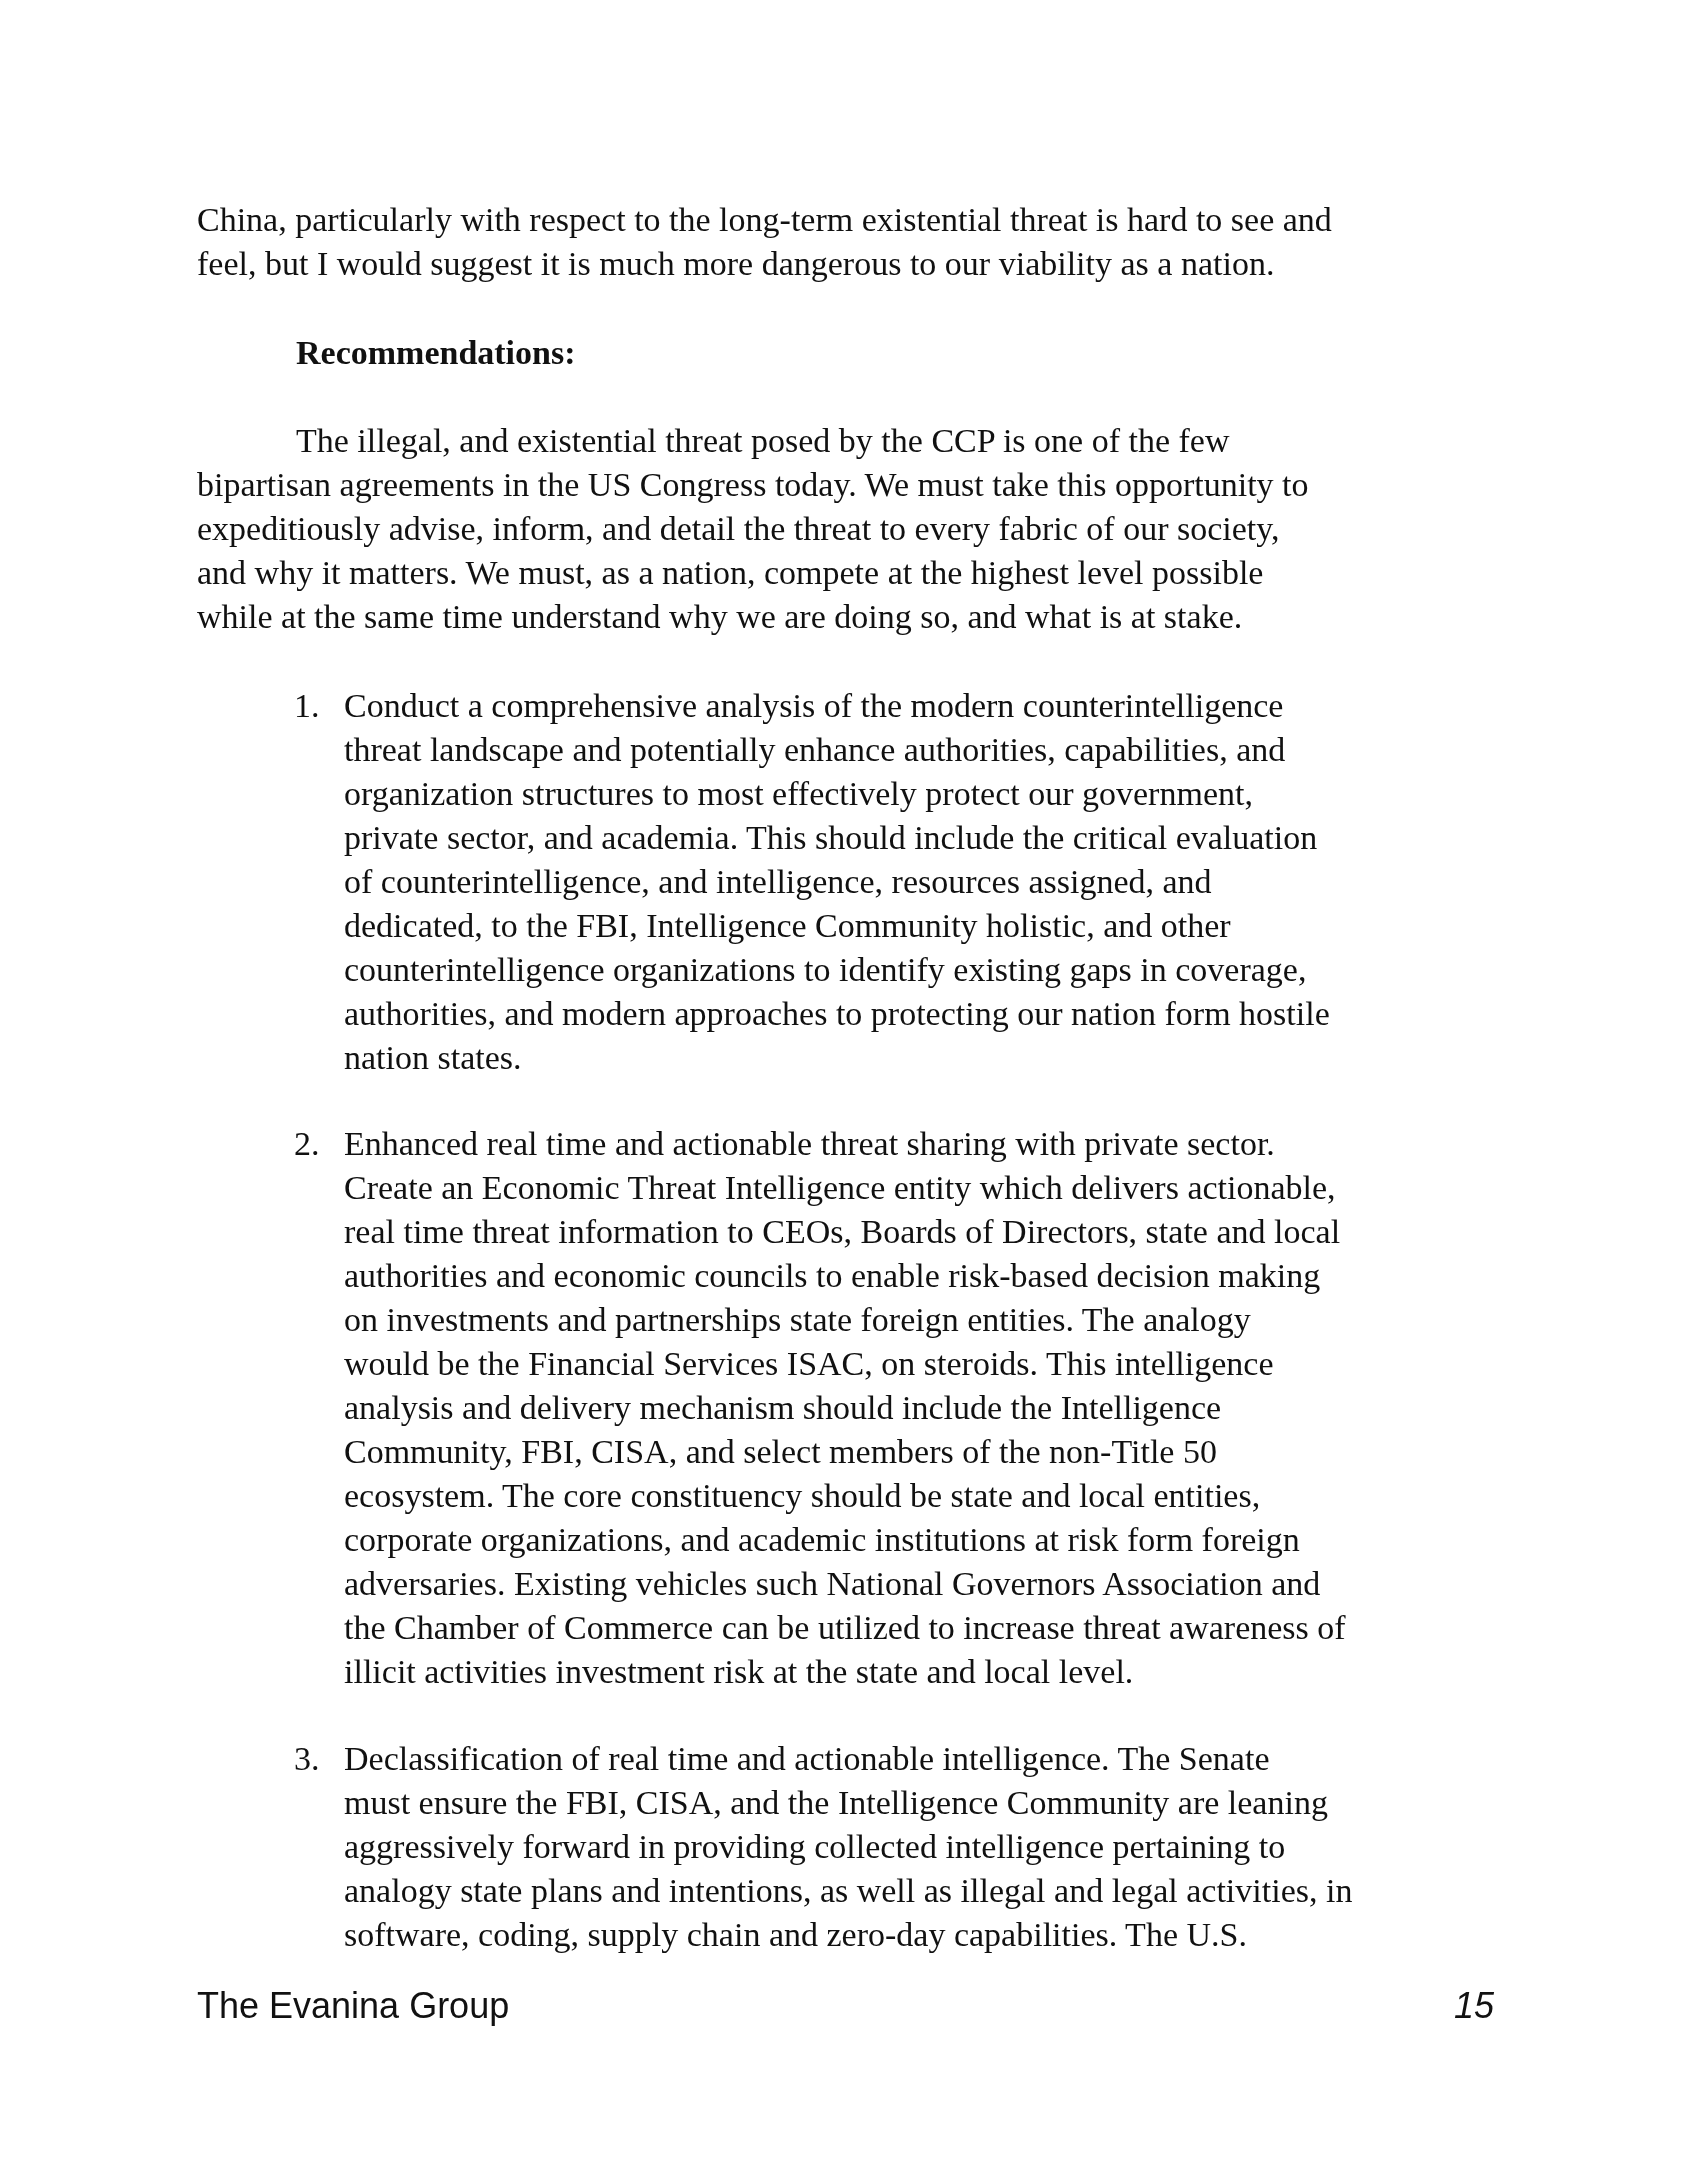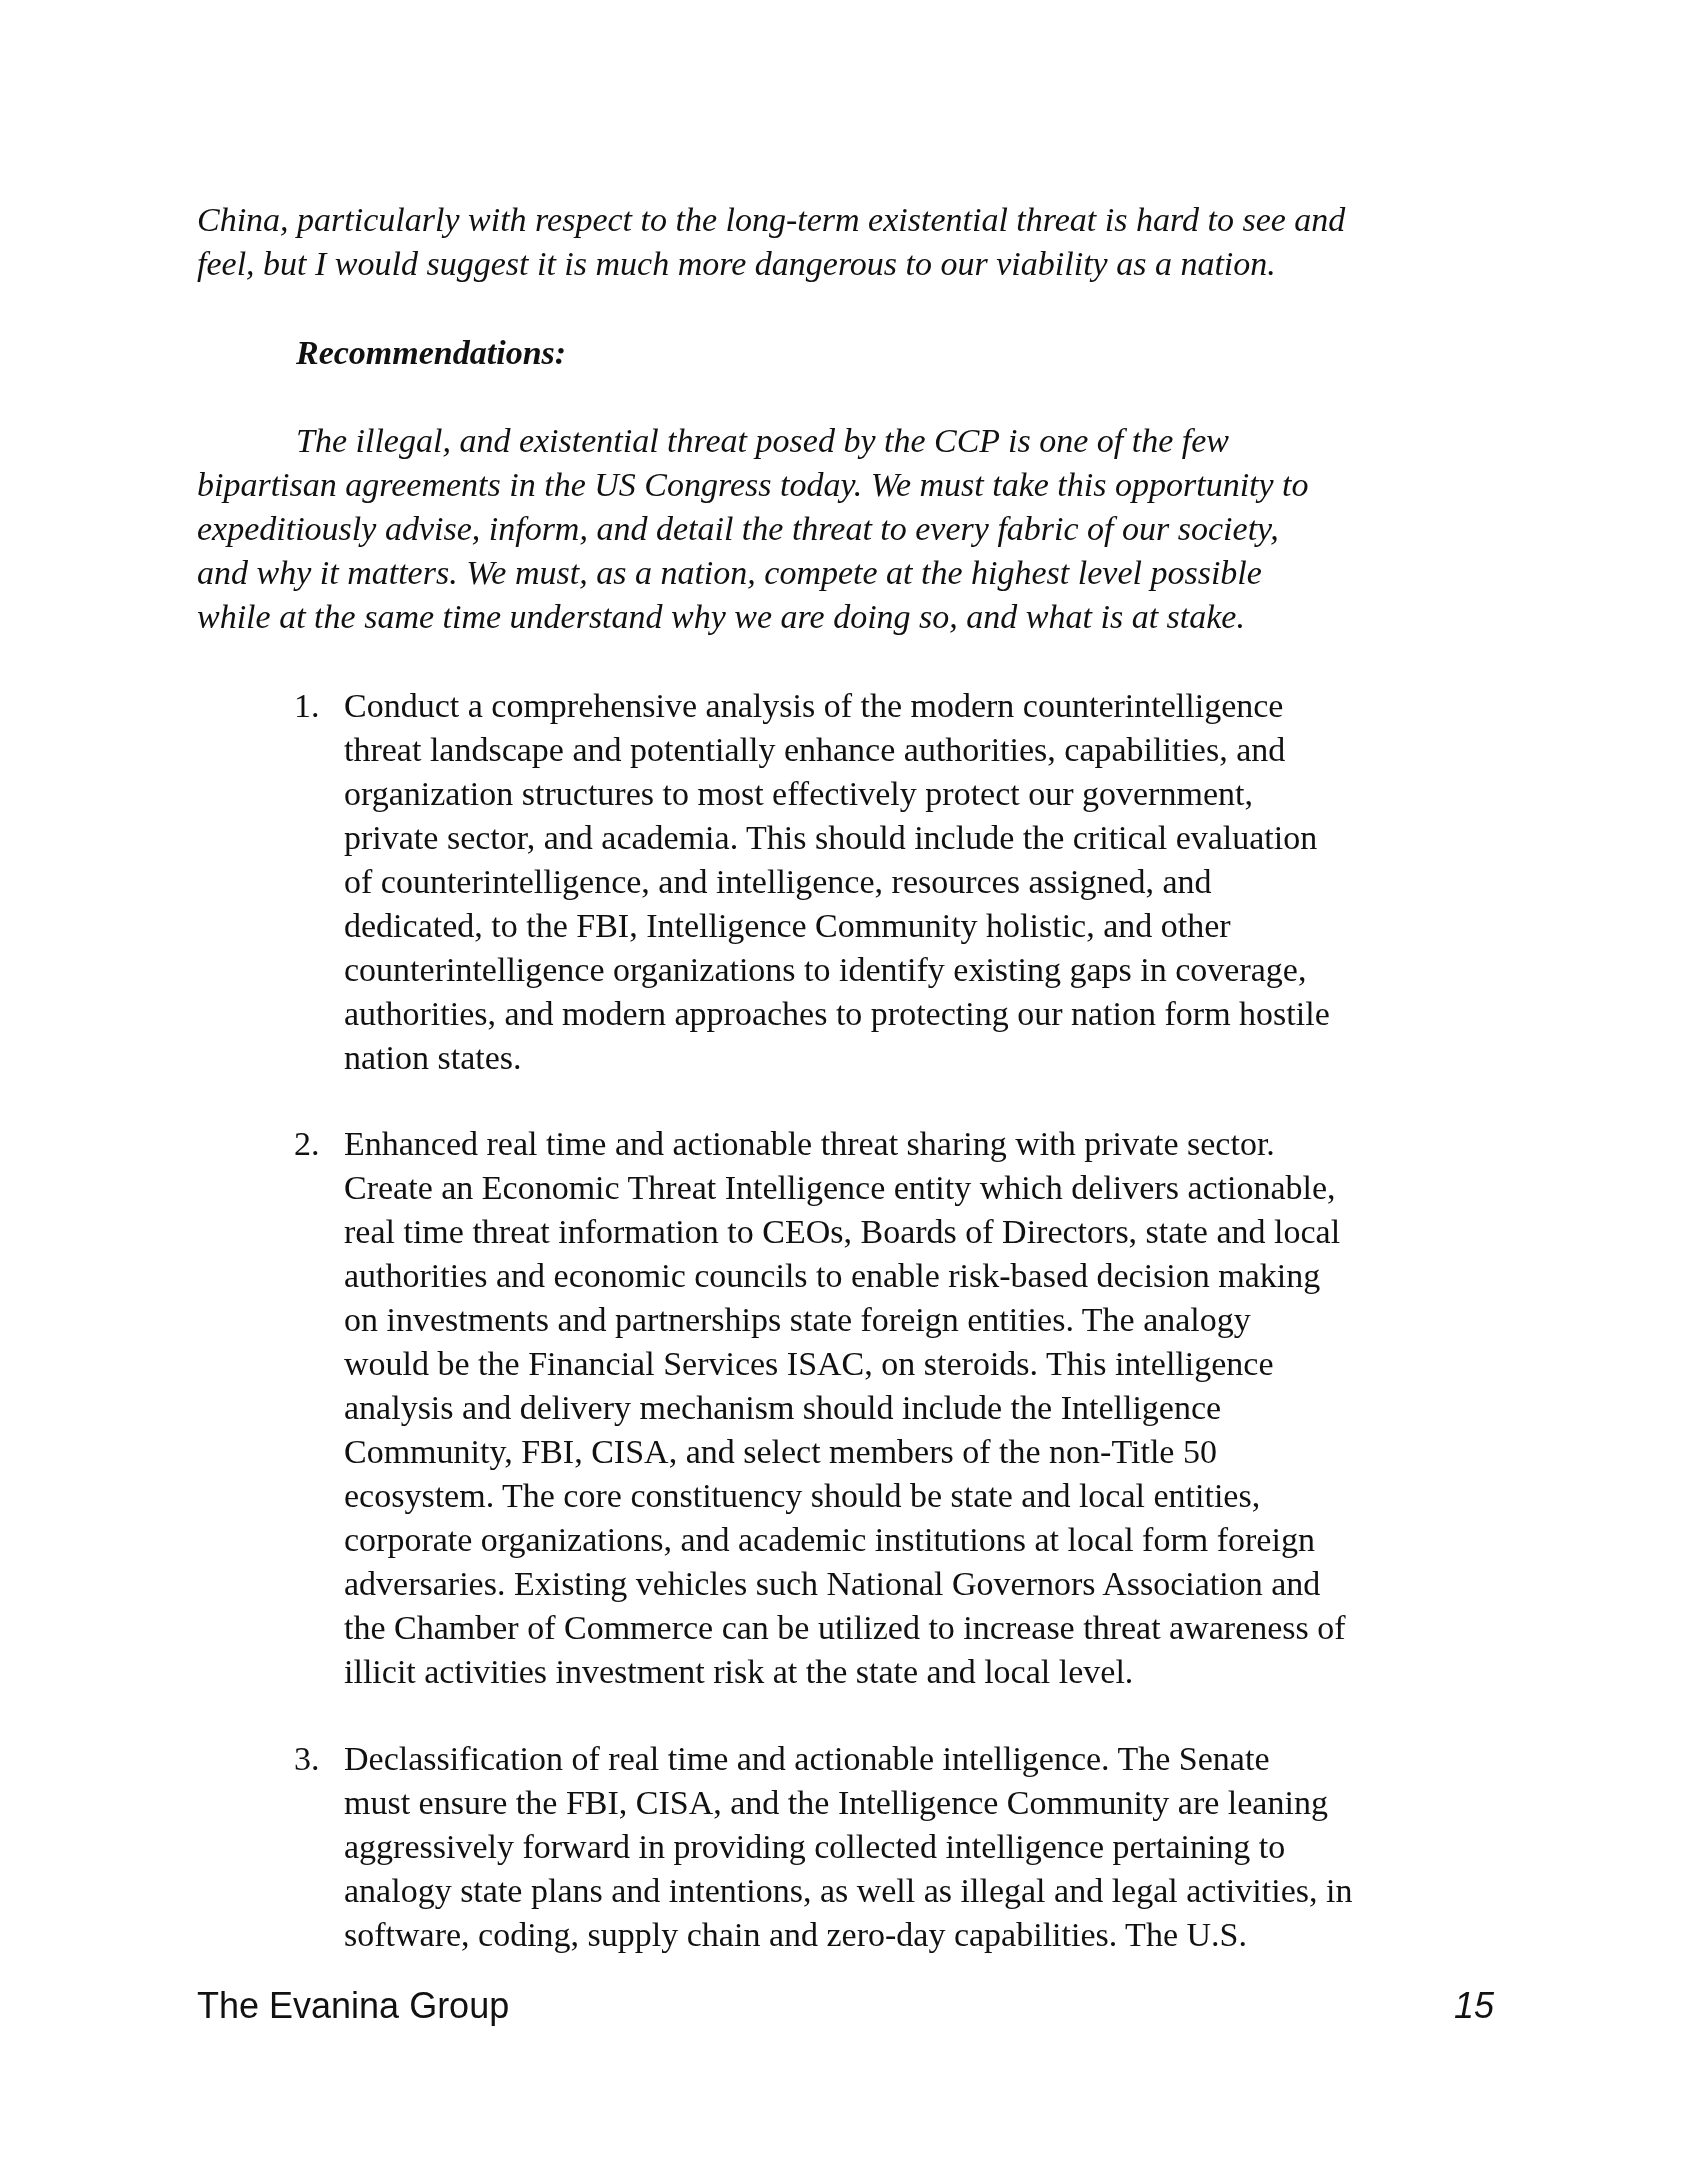--- a/index.html
+++ b/index.html
@@ -1,20 +1,20 @@
 <!DOCTYPE html>
 <html style="font-size:10.6px"><head>
 <meta charset="utf-8">
 <style>
   html, body { margin: 0; padding: 0; background: #ffffff; }
   body { width: 1687px; height: 2183px; position: relative; overflow: hidden; }
   .page { position: absolute; left: 0; top: 0; width: 1687px; height: 2183px; background: #fff; }
   .serif { font-family: "Liberation Serif", "DejaVu Serif", serif; font-size: 34px; color: #111; line-height: 44px; }
   .line { white-space: nowrap; display: block; height: 44px; }
-  .block { position: absolute; font-style: italic; }
+  .block { position: absolute; }
   .p-top { left: 197px; top: 198px; }
   .heading { left: 296px; top: 331px; font-weight: bold; }
   .p-main { left: 197px; top: 419px; }
   .p-main .first { padding-left: 99px; }
   .list-item { position: absolute; left: 294px; }
   .list-num { position: absolute; left: 0; top: 0; }
   .list-text { position: absolute; left: 50px; top: 0; }
   .li-1 { top: 684px; }
   .li-2 { top: 1122px; }
   .li-3 { top: 1737px; }
@@ -62,21 +62,21 @@
     <div class="list-text">
       <span class="line">Enhanced real time and actionable threat sharing with private sector.</span>
       <span class="line">Create an Economic Threat Intelligence entity which delivers actionable,</span>
       <span class="line">real time threat information to CEOs, Boards of Directors, state and local</span>
       <span class="line">authorities and economic councils to enable risk-based decision making</span>
       <span class="line">on investments and partnerships state foreign entities.  The analogy</span>
       <span class="line">would be the Financial Services ISAC, on steroids.  This intelligence</span>
       <span class="line">analysis and delivery mechanism should include the Intelligence</span>
       <span class="line">Community, FBI, CISA, and select members of the non-Title 50</span>
       <span class="line">ecosystem.  The core constituency should be state and local entities,</span>
-      <span class="line">corporate organizations, and academic institutions at local form foreign</span>
+      <span class="line">corporate organizations, and academic institutions at risk form foreign</span>
       <span class="line">adversaries.  Existing vehicles such National Governors Association and</span>
       <span class="line">the Chamber of Commerce can be utilized to increase threat awareness of</span>
       <span class="line">illicit activities investment risk at the state and local level.</span>
     </div>
   </div>
 
   <div class="list-item serif li-3">
     <span class="list-num">3.</span>
     <div class="list-text">
       <span class="line">Declassification of real time and actionable intelligence.  The Senate</span>

